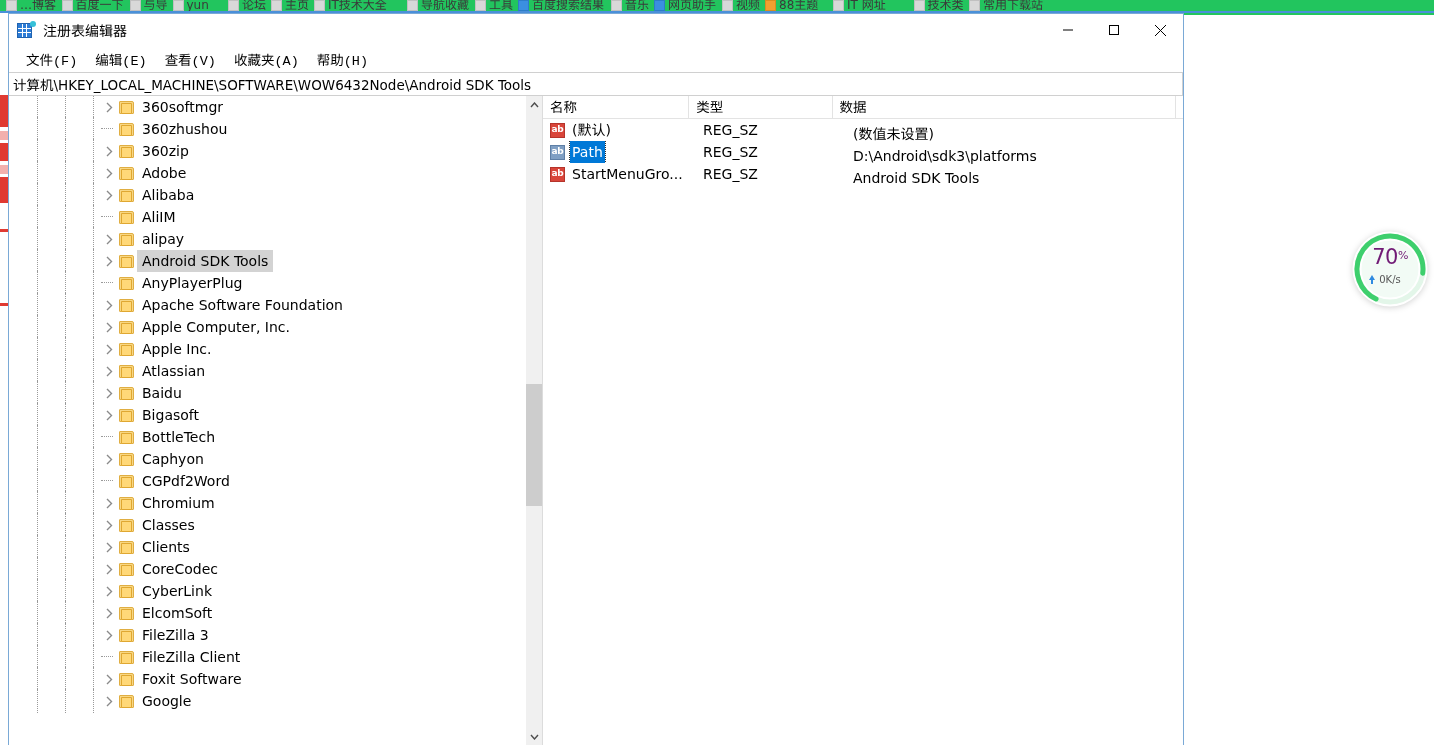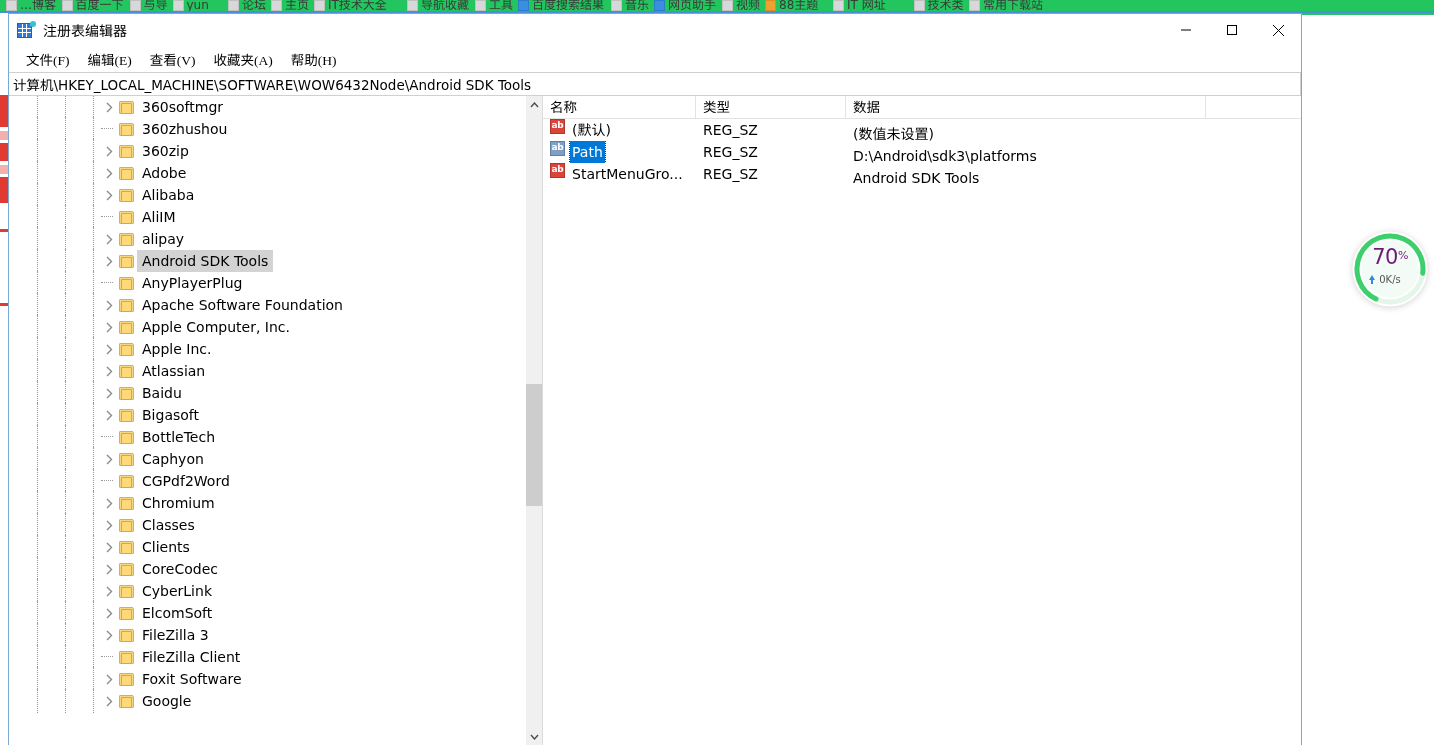--- a/index.html
+++ b/index.html
@@ -47,21 +47,21 @@
   .bg-left-strip .red-b { position:absolute; left:0; top:118px; width:9px; height:9px; background:#f3b0ad; }
   .bg-left-strip .red-c { position:absolute; left:0; top:130px; width:9px; height:18px; background:#e03a32; }
   .bg-left-strip .red-d { position:absolute; left:0; top:152px; width:9px; height:9px; background:#f3b0ad; }
   .bg-left-strip .red-e { position:absolute; left:0; top:164px; width:9px; height:26px; background:#e03a32; }
   .bg-left-strip .red-f { position:absolute; left:0; top:216px; width:9px; height:3px; background:#e03a32; }
   .bg-left-strip .red-g { position:absolute; left:0; top:290px; width:9px; height:3px; background:#e03a32; }
 
   
   #regedit {
     position: absolute; left: 8px; top: 13px;
-    width: 1294px; height: 732px;
+    width: 1176px; height: 732px;
     background: #e5e5e5;
     border: 1px solid #7aa9d6;
     border-bottom: none;
     display: flex; flex-direction: column;
   }
 
   
   .titlebar {
     height: 32px; min-height: 32px;
     display: flex; align-items: center;
@@ -101,21 +101,21 @@
   
   .menubar {
     height: 26px; min-height: 26px;
     display: flex; align-items: center;
     padding-left: 8px;
     background: #ffffff;
     font-size: 13.5px;
   }
   .menuitem {
     padding: 3px 9px; color: #000000; white-space: nowrap;
-    font-family: Liberation Serif, serif;
+    font-family: Liberation Mono, monospace;
   }
 
   
   .addressbar {
     height: 24px; min-height: 24px;
     margin: 0 0 0 0;
     border-top: 1px solid #d0d0d0;
     border-bottom: 1px solid #d0d0d0;
     display: flex; align-items: center;
     background: #ffffff;
@@ -227,21 +227,21 @@
   .vhcell.c-type { width: 150px; }
   .vhcell.c-data { width: 360px; }
   .vhcell.c-rest { flex: 1; border-right: none; }
 
   .vrow { display: flex; height: 22px; align-items: center; }
   .vcell {
     font-size: 14px; color: #000000; line-height: 22px; white-space: nowrap;
     font-family: "DejaVu Sans", "Liberation Sans", sans-serif;
     overflow: hidden;
   }
-  .vcell.c-name { width: 153px; padding-left: 7px; display: flex; }
+  .vcell.c-name { width: 153px; padding-left: 7px; display: flex; align-items: center; }
   .vcell.c-type { width: 150px; padding-left: 7px; }
   .vcell.c-data { flex: 1; padding-left: 7px; margin-top: 8px; }
 
   .abicon {
     width: 15px; height: 15px; flex: none; margin-right: 5px;
     position: relative;
     background: #ffffff; border: 1px solid #c9c9c9;
   }
   .abicon::after {
     content: "ab"; position: absolute; left: 0; right: 0; top: -2px;

